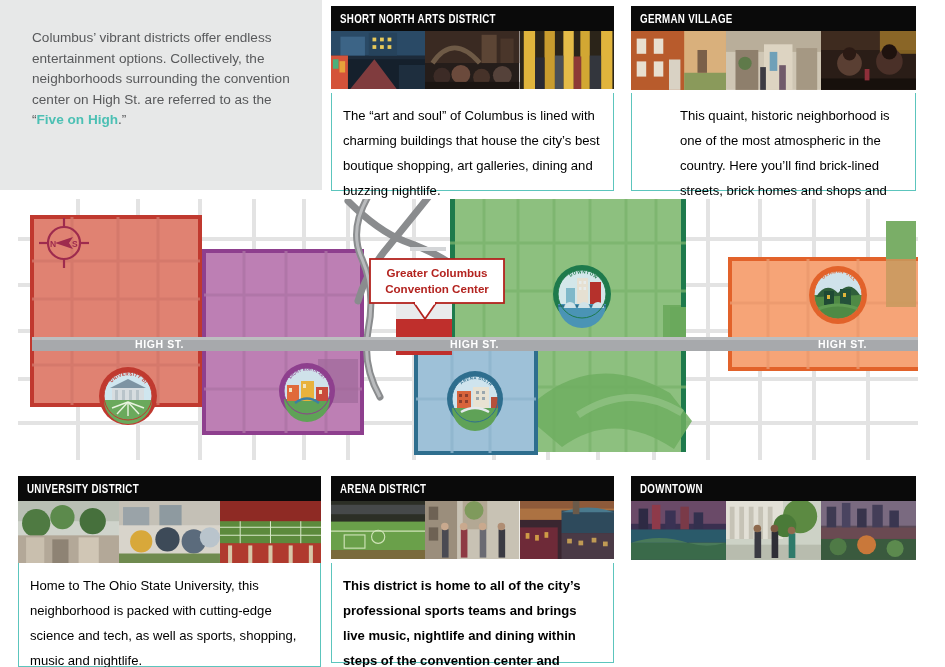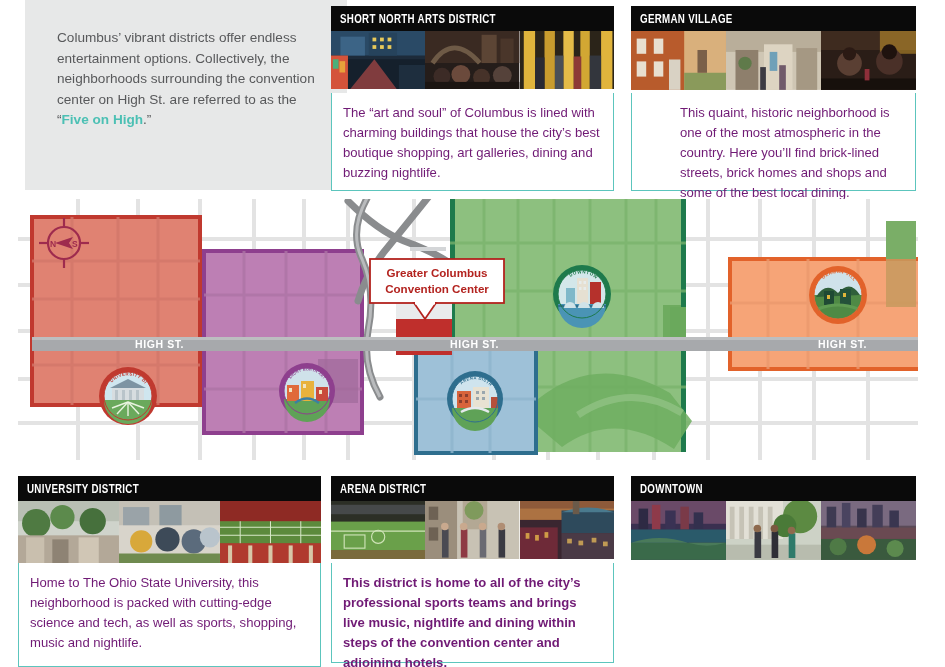--- a/index.html
+++ b/index.html
@@ -12,21 +12,20 @@
   }
 
   
   .top-strip{position:absolute;left:0;top:0;width:945px;height:196px;}
 
   .intro-panel{
     position:absolute;left:0;top:0;width:322px;height:190px;
     background:#e7e8e8;
     box-sizing:border-box;
     padding:28px 30px 0 32px;
-    margin-left:25px;
   }
   .intro-text{
     font-size:13.6px;line-height:20.5px;color:#58595b;
   }
   .intro-accent{color:#4cc0b4;font-weight:bold;}
 
   
   .card{position:absolute;}
   .card-head{
     background:#0a0a0a;
@@ -48,21 +47,21 @@
   .card-photos{display:flex;height:62px;overflow:hidden;}
   .ph{flex:1;position:relative;overflow:hidden;}
   .card-body{
     border:1px solid #5cc5bd;
     border-top:none;
     background:#fff;
     box-sizing:border-box;
     padding:10px 11px 11px 11px;
   }
   .card-body-text{
-    font-size:13.1px;line-height:20px;color:#701a75;
+    font-size:13.1px;line-height:25px;color:#000000;
   }
 
   
   #card-short-north{left:331px;top:6px;width:283px;}
   #card-short-north .card-body{height:98px;}
   #card-german-village{left:631px;top:6px;width:285px;}
   #card-german-village .card-body{height:98px;padding-left:48px;}
 
   #card-university{left:18px;top:476px;width:303px;}
   #card-university .card-body{height:104px;}

